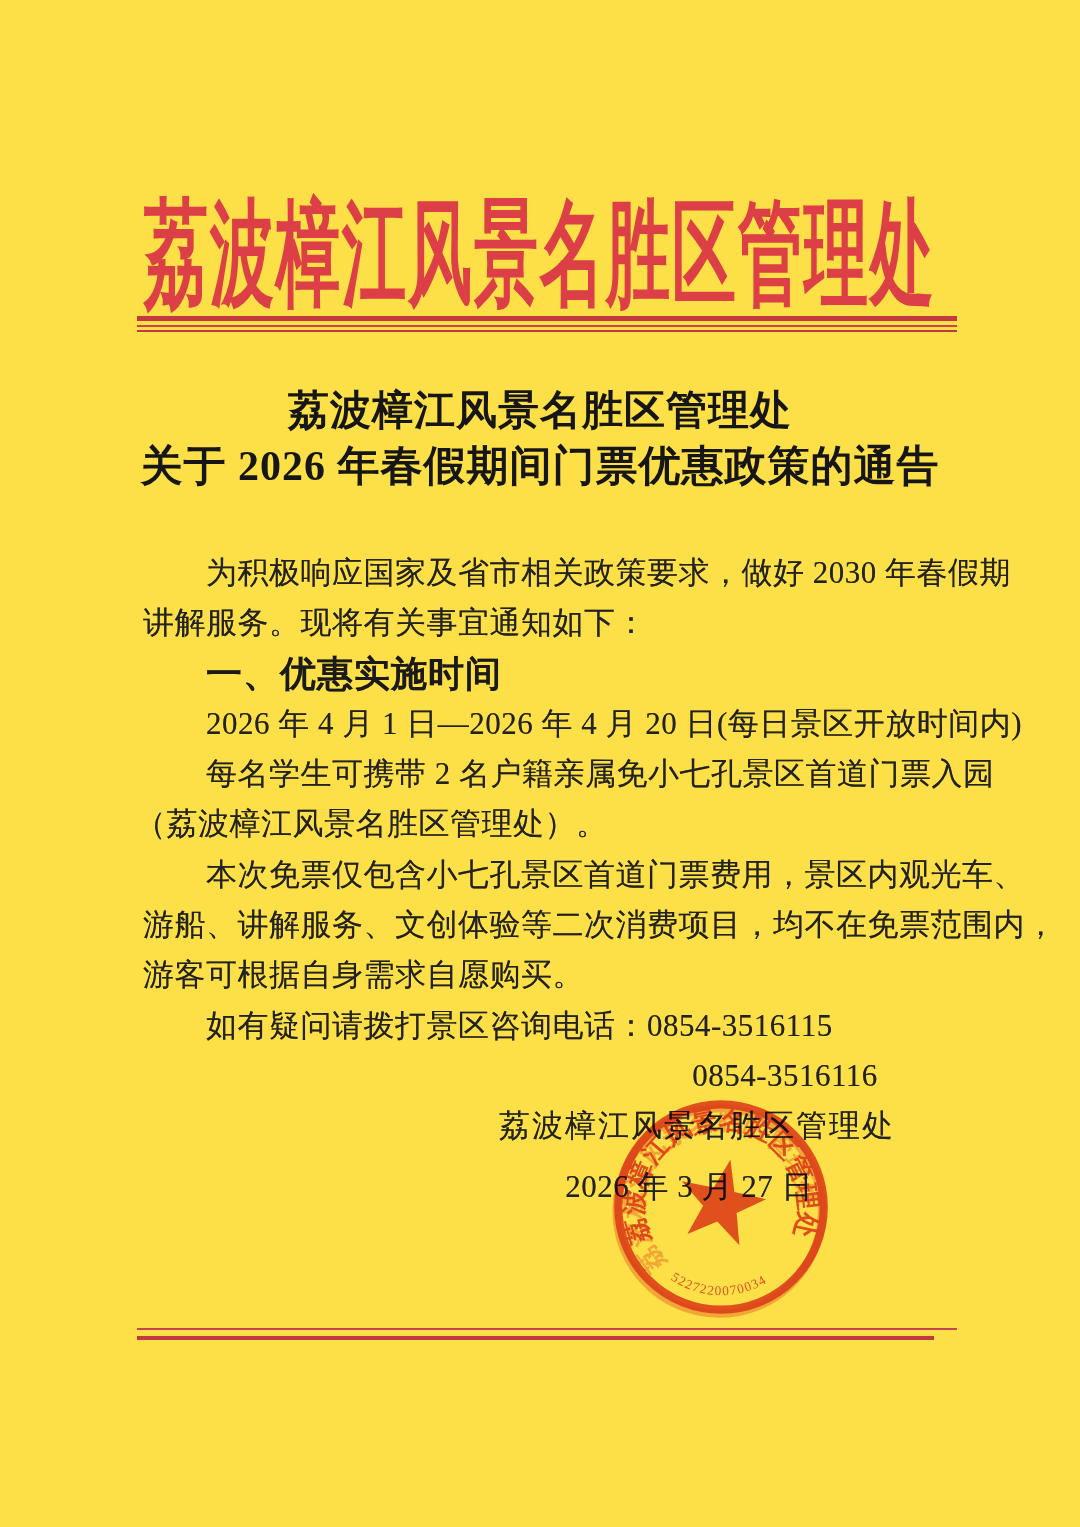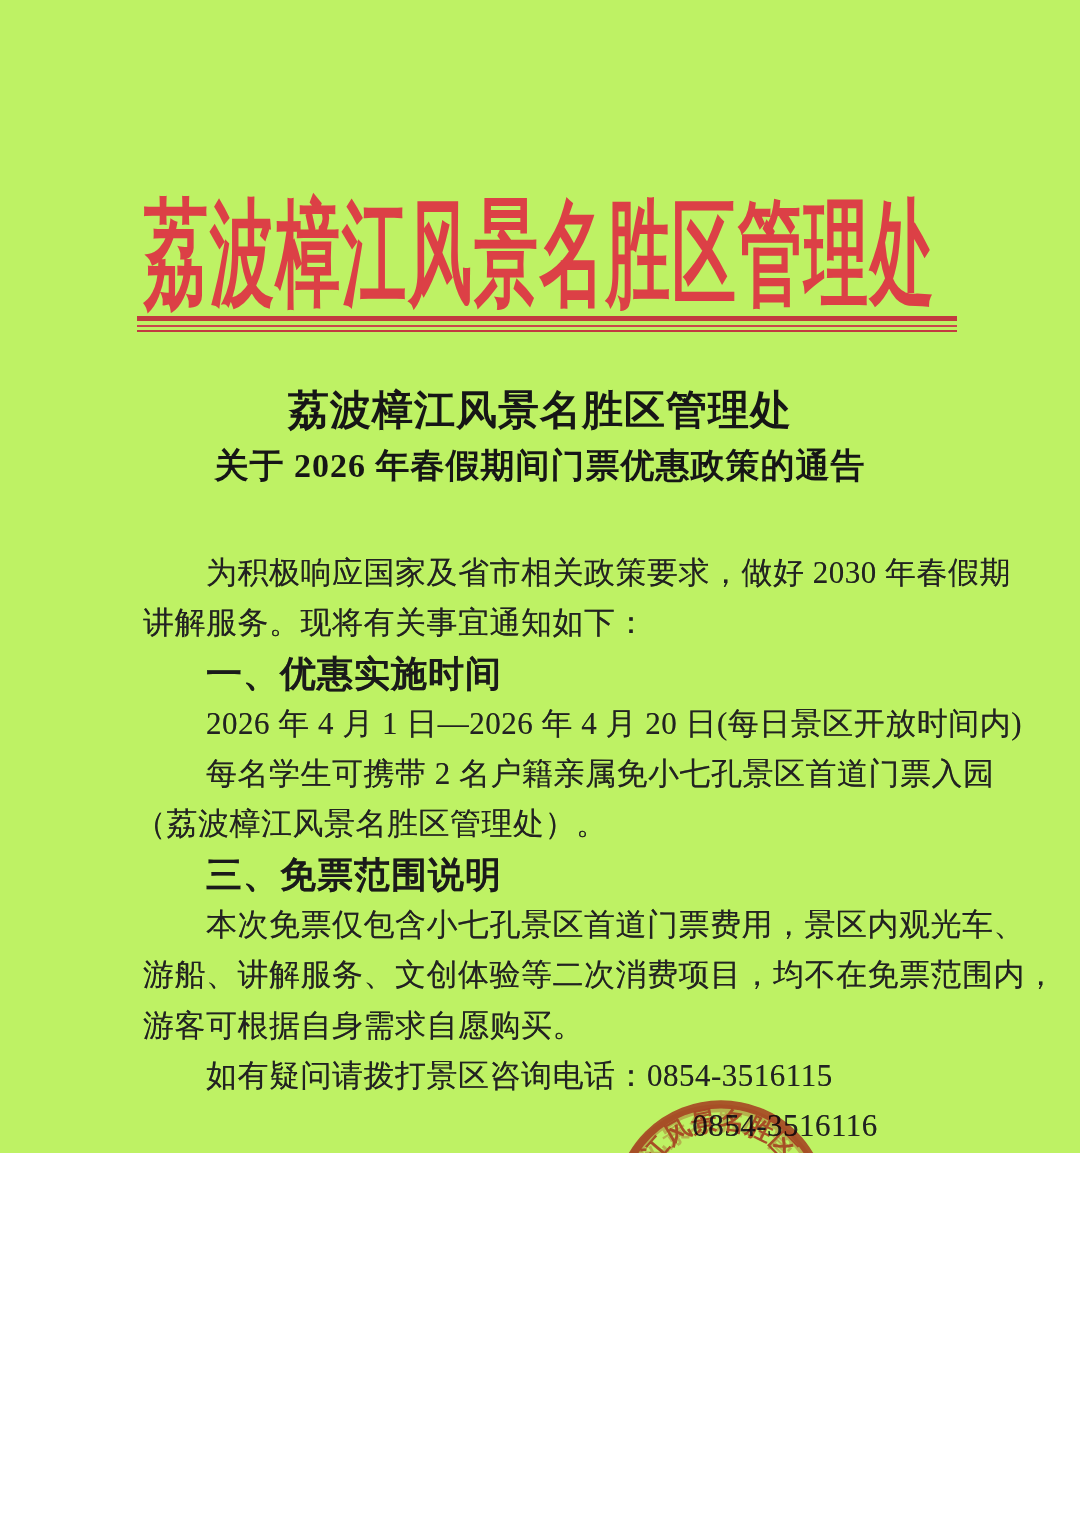--- a/index.html
+++ b/index.html
@@ -1,38 +1,38 @@
 <!DOCTYPE html>
 <html><head>
 <meta charset="utf-8">
 <style>
   html,body { margin:0; padding:0; background:#ffffff; }
   .page {
-    position:relative; width:1080px; height:1153px; background:#bef264;
+    position:relative; width:1080px; height:1527px; background:#fde047;
     overflow:hidden; font-family:"Liberation Serif","DejaVu Serif",serif; color:#1f1f1f;
   }
 
   
   .letterhead {
     position:absolute; top:176px; left:0; width:1080px; text-align:center;
     font-size:64px; font-weight:700; color:#dc4046; letter-spacing:2px;
     white-space:nowrap; transform:scaleY(1.8); transform-origin:50% 0;
   }
 
   
   .rule-top { position:absolute; top:316px; left:137px; width:820px; }
   .rule-top .r1 { height:5px; background:#c23a40; }
   .rule-top .r2 { height:2px; background:#c9474c; margin-top:4px; }
   .rule-top .r3 { height:2px; background:#c23a40; margin-top:3px; }
 
   
   .doc-title { position:absolute; top:383px; left:0; width:1080px; text-align:center;
                font-weight:700; color:#161616; }
   .doc-title .t1 { font-size:41px; line-height:55px; letter-spacing:1px; }
-  .doc-title .t2 { font-size:34px; line-height:56px; letter-spacing:1px; }
+  .doc-title .t2 { font-size:42px; line-height:56px; letter-spacing:1px; }
 
   
   .body-text { position:absolute; top:548px; left:143px; width:820px;
                font-size:31px; line-height:50.3px; letter-spacing:0.5px;
                white-space:nowrap; color:#222; text-shadow:0 0 0.4px rgba(0,0,0,.45); }
   .indent  { padding-left:63px; }
   .hang    { margin-left:-8px; }
   .heading { font-family:"Liberation Sans","DejaVu Sans",sans-serif; font-weight:700;
              font-size:36px; padding-left:63px; letter-spacing:1px; color:#1a1a1a; }
   .phone2  { padding-left:464px;text-align:center; }
@@ -66,21 +66,20 @@
     <div class="t2">关于 2026 年春假期间门票优惠政策的通告</div>
   </div>
 
   <div class="body-text">
     <div class="line indent">为积极响应国家及省市相关政策要求，做好 2030 年春假期</div>
     <div class="line">讲解服务。现将有关事宜通知如下：</div>
     <div class="line heading">一、优惠实施时间</div>
     <div class="line indent">2026 年 4 月 1 日—2026 年 4 月 20 日(每日景区开放时间内)</div>
     <div class="line indent">每名学生可携带 2 名户籍亲属免小七孔景区首道门票入园</div>
     <div class="line hang">（荔波樟江风景名胜区管理处）。</div>
-    <div class="line heading">三、免票范围说明</div>
     <div class="line indent">本次免票仅包含小七孔景区首道门票费用，景区内观光车、</div>
     <div class="line">游船、讲解服务、文创体验等二次消费项目，均不在免票范围内，</div>
     <div class="line">游客可根据自身需求自愿购买。</div>
     <div class="line indent">如有疑问请拨打景区咨询电话：0854-3516115</div>
     <div class="line phone2">0854-3516116</div>
     <div class="line signature">荔波樟江风景名胜区管理处</div>
     <div class="line docdate">2026 年 3 月 27 日</div>
   </div>
 
   <svg class="seal" viewBox="0 0 220 220" xmlns="http://www.w3.org/2000/svg">

